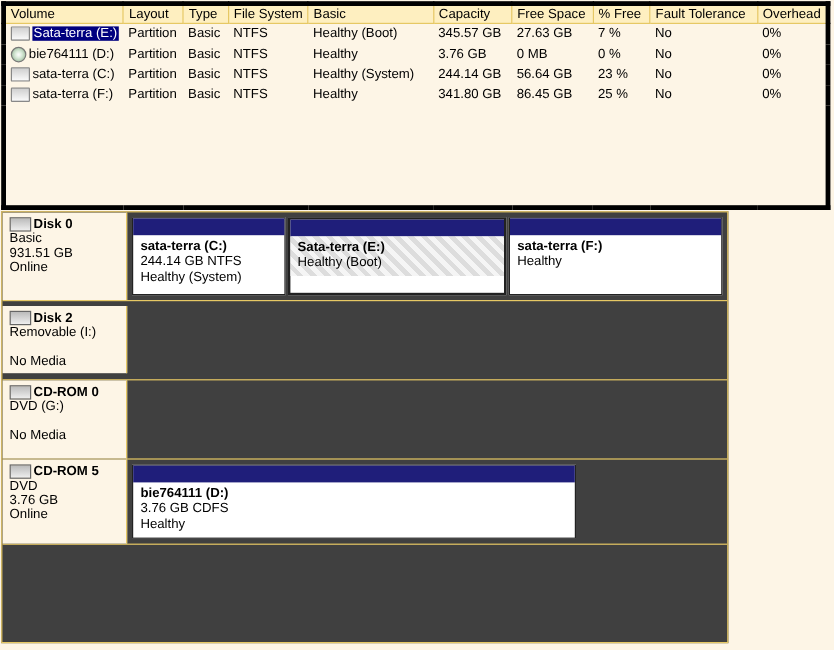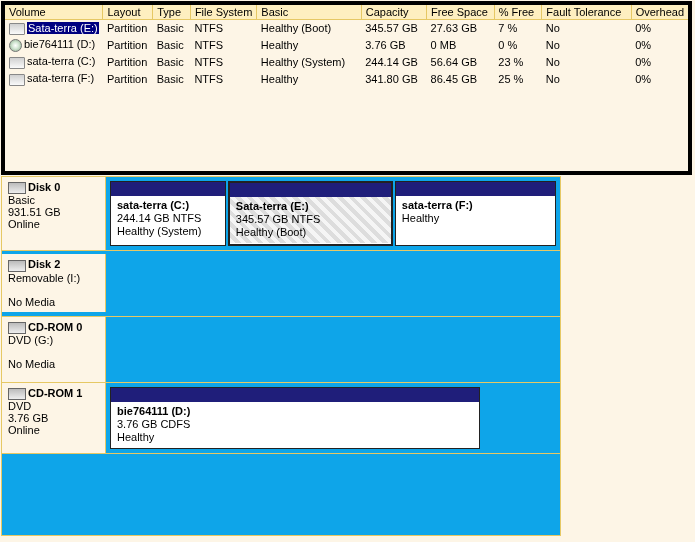--- a/index.html
+++ b/index.html
@@ -60,24 +60,24 @@
     background: radial-gradient(circle,#fff 0%,#d6e8d6 40%,#88aa88 100%);
     border-radius: 50%;
     border:1px solid #777;
     margin-right: 2px;
     vertical-align: middle;
   }
 
   
   .disk-pane {
     border: 1px solid #E6C864;
-    width: 560px;
+    width: 606px;
     height: 360px;
     margin: 1px;
-    background: #0ea5e9;
+    background: #404040;
     overflow: hidden;
   }
   .disk-row {
     border-bottom: 1px solid #E6C864;
     display: flex;
     align-items: stretch;
   }
   .disk-left {
     width: 104px;
     padding: 4px 4px 4px 6px;
@@ -227,21 +227,20 @@
           <div class="pbody">
             <div class="pname">sata-terra  (C:)</div>
             <div>244.14 GB NTFS</div>
             <div>Healthy (System)</div>
           </div>
         </div>
         <div class="part-box selected" style="flex: 345 1 0%;">
           <div class="stripe"></div>
           <div class="pbody">
             <div class="pname">Sata-terra  (E:)</div>
-            <div>345.57 GB NTFS</div>
             <div>Healthy (Boot)</div>
           </div>
         </div>
         <div class="part-box" style="flex: 341 1 0%;">
           <div class="stripe"></div>
           <div class="pbody">
             <div class="pname">sata-terra  (F:)</div>
             <div>Healthy</div>
           </div>
         </div>
@@ -260,21 +259,21 @@
       <div class="disk-left">
         <div><span class="diskicon"></span><span class="title">CD-ROM 0</span></div>
         <div>DVD (G:)</div>
         <div>&nbsp;</div>
         <div>No Media</div>
       </div>
       <div class="disk-right"></div>
     </div>
     <div class="disk-row" style="min-height: 70px;">
       <div class="disk-left">
-        <div><span class="diskicon"></span><span class="title">CD-ROM 1</span></div>
+        <div><span class="diskicon"></span><span class="title">CD-ROM 5</span></div>
         <div>DVD</div>
         <div>3.76 GB</div>
         <div>Online</div>
       </div>
       <div class="disk-right">
         <div class="part-box" style="width: 370px;">
           <div class="stripe"></div>
           <div class="pbody">
             <div class="pname">bie764111  (D:)</div>
             <div>3.76 GB CDFS</div>

